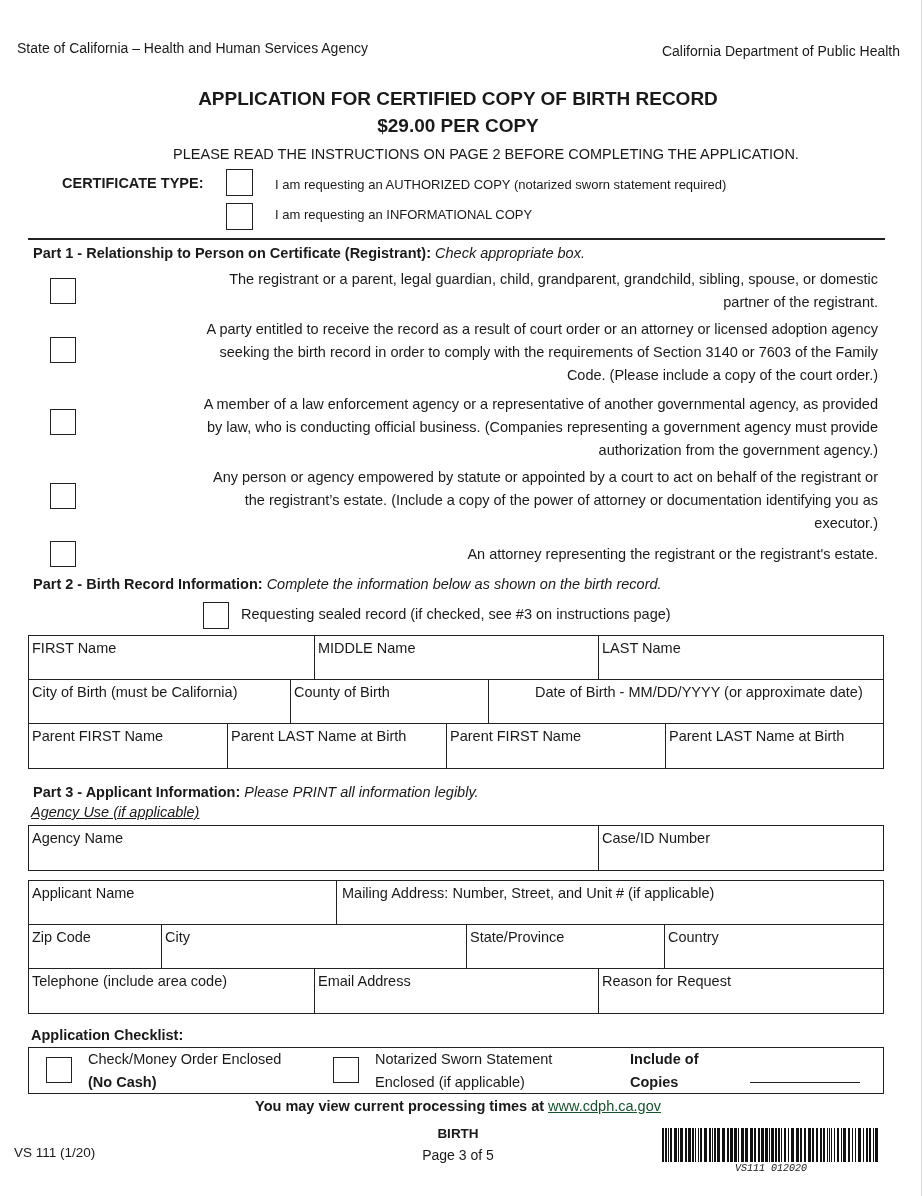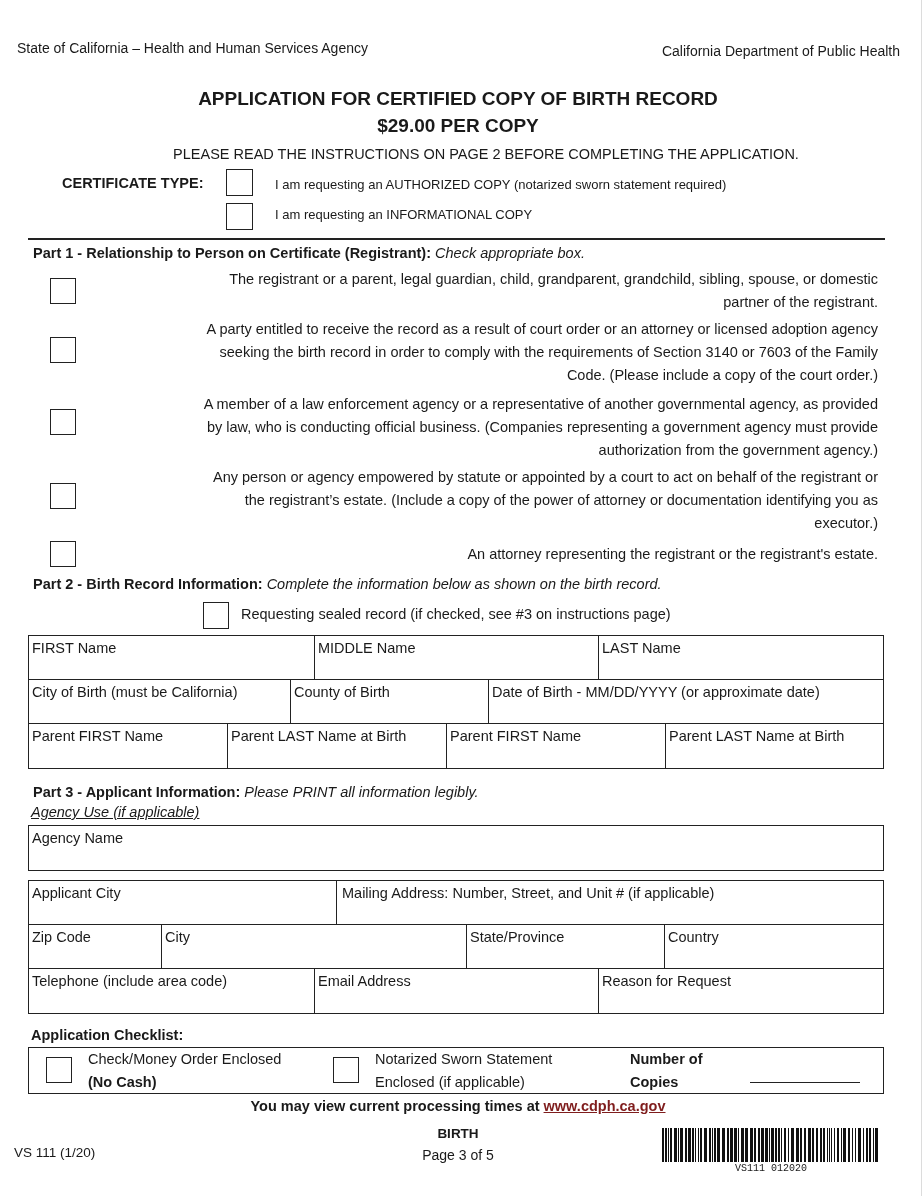--- a/index.html
+++ b/index.html
@@ -24,24 +24,24 @@
   .part-h { font-size: 14.5px; }
   .part-h b { font-weight: bold; }
   .part-h i { font-style: italic; }
   .p1-text { left: 88px; width: 790px; font-size: 14.5px; line-height: 23px; text-align: right; }
   .rowtbl { position: absolute; left: 28px; width: 856px; display: flex; border: 1.6px solid #222; border-bottom: none; box-sizing: border-box; }
   .rowtbl.last { border-bottom: 1.6px solid #222; }
   .cell { border-right: 1.6px solid #222; padding: 4px 3px 0 3px; font-size: 14.5px; box-sizing: border-box; height: 44px; white-space: nowrap; overflow: hidden; }
   .cell:last-child { border-right: none; }
   .checklist-box { left: 28px; width: 856px; top: 1047px; height: 47px; border: 1.6px solid #222; box-sizing: border-box; }
   .cl-text { font-size: 14.5px; text-align: left; line-height: 23px; }
-  .link { color: #7f1d1d; text-decoration: underline; font-weight: bold; cursor: pointer; }
+  .link { color: #14532d; text-decoration: underline; font-weight: normal; cursor: pointer; }
   .footer-small { font-size: 13.5px; }
   .barcode { left: 662px; top: 1128px; width: 218px; height: 34px; }
-  .bc-text { left: 662px; width: 218px; top: 1163px; text-align: center; font-size: 10px; font-family: "Liberation Mono", monospace; }
+  .bc-text { left: 662px; width: 218px; top: 1163px; text-align: center; font-size: 10px; font-family: "Liberation Mono", monospace; font-style: italic; }
   .page-edge { right: 2px; top: 0; width: 1px; height: 1196px; background: #dcdcdc; }
 </style>
 </head>
 <body>
 
 <div class="abs page-edge"></div>
 
 <div class="abs hdr-left">State of California – Health and Human Services Agency</div>
 <div class="abs hdr-right">California Department of Public Health</div>
 <div class="abs title">APPLICATION FOR CERTIFIED COPY OF BIRTH RECORD</div>
@@ -101,41 +101,42 @@
 <div class="abs" style="left:241px; top:606px; font-size:14.5px;">Requesting sealed record (if checked, see #3 on instructions page)</div>
 
 <div class="rowtbl" style="top:635px;">
   <div class="cell" style="width:286px;"><span>FIRST Name</span></div>
   <div class="cell" style="width:284px;"><span>MIDDLE Name</span></div>
   <div class="cell" style="flex:1;"><span>LAST Name</span></div>
 </div>
 <div class="rowtbl" style="top:679px;">
   <div class="cell" style="width:262px;"><span>City of Birth (must be California)</span></div>
   <div class="cell" style="width:198px;"><span>County of Birth</span></div>
-  <div class="cell" style="flex:1;"><span>Date of Birth - MM/DD/YYYY (or approximate date)</span></div>
+  <div class="cell" style="flex:1;margin-left:43px;"><span>Date of Birth - MM/DD/YYYY (or approximate date)</span></div>
 </div>
 <div class="rowtbl last" style="top:723px;">
   <div class="cell" style="width:199px;"><span>Parent FIRST Name</span></div>
   <div class="cell" style="width:219px;"><span>Parent LAST Name at Birth</span></div>
   <div class="cell" style="width:219px;"><span>Parent FIRST Name</span></div>
   <div class="cell" style="flex:1;"><span>Parent LAST Name at Birth</span></div>
 </div>
 
 <div class="abs part-h" style="left:33px; top:784px;">
   <b>Part 3 - Applicant Information:</b>
   <i>Please PRINT all information legibly.</i>
 </div>
 <div class="abs" style="left:31px; top:804px; font-size:14.5px; font-style:italic; text-decoration:underline;">Agency Use (if applicable)</div>
 
 <div class="rowtbl last" style="top:825px;">
   <div class="cell" style="width:570px;"><span>Agency Name</span></div>
+  <div class="cell" style="flex:1;"><span>Case/ID Number</span></div>
 </div>
 
 <div class="rowtbl" style="top:880px;">
-  <div class="cell" style="width:308px;"><span>Applicant City</span></div>
+  <div class="cell" style="width:308px;"><span>Applicant Name</span></div>
   <div class="cell" style="flex:1; padding-left:5px;"><span>Mailing Address: Number, Street, and Unit # (if applicable)</span></div>
 </div>
 <div class="rowtbl" style="top:924px;">
   <div class="cell" style="width:133px;"><span>Zip Code</span></div>
   <div class="cell" style="width:305px;"><span>City</span></div>
   <div class="cell" style="width:198px;"><span>State/Province</span></div>
   <div class="cell" style="flex:1;"><span>Country</span></div>
 </div>
 <div class="rowtbl last" style="top:968px;">
   <div class="cell" style="width:286px;"><span>Telephone (include area code)</span></div>
@@ -149,21 +150,21 @@
 <div class="abs cl-text" style="left:88px; width:230px; top:1048px;">
   <div>Check/Money Order Enclosed</div>
   <div style="font-weight:bold;">(No Cash)</div>
 </div>
 <div class="cb" style="left:333px; top:1057px; width:26px; height:26px;"></div>
 <div class="abs cl-text" style="left:375px; width:230px; top:1048px;">
   <div>Notarized Sworn Statement</div>
   <div>Enclosed (if applicable)</div>
 </div>
 <div class="abs cl-text" style="left:630px; width:110px; top:1048px; font-weight:bold;">
-  <div>Number of</div>
+  <div>Include of</div>
   <div>Copies</div>
 </div>
 <div class="abs" style="left:750px; top:1064px; width:110px; height:18px; border-bottom:1.5px solid #222;"></div>
 
 <div class="abs" style="left:0; width:916px; top:1098px; text-align:center; font-size:14.5px; font-weight:bold;">
   <span>You may view current processing times at</span>
   <span class="link">www.cdph.ca.gov</span>
 </div>
 
 <div class="abs footer-small" style="left:14px; top:1145px;">VS 111 (1/20)</div>

